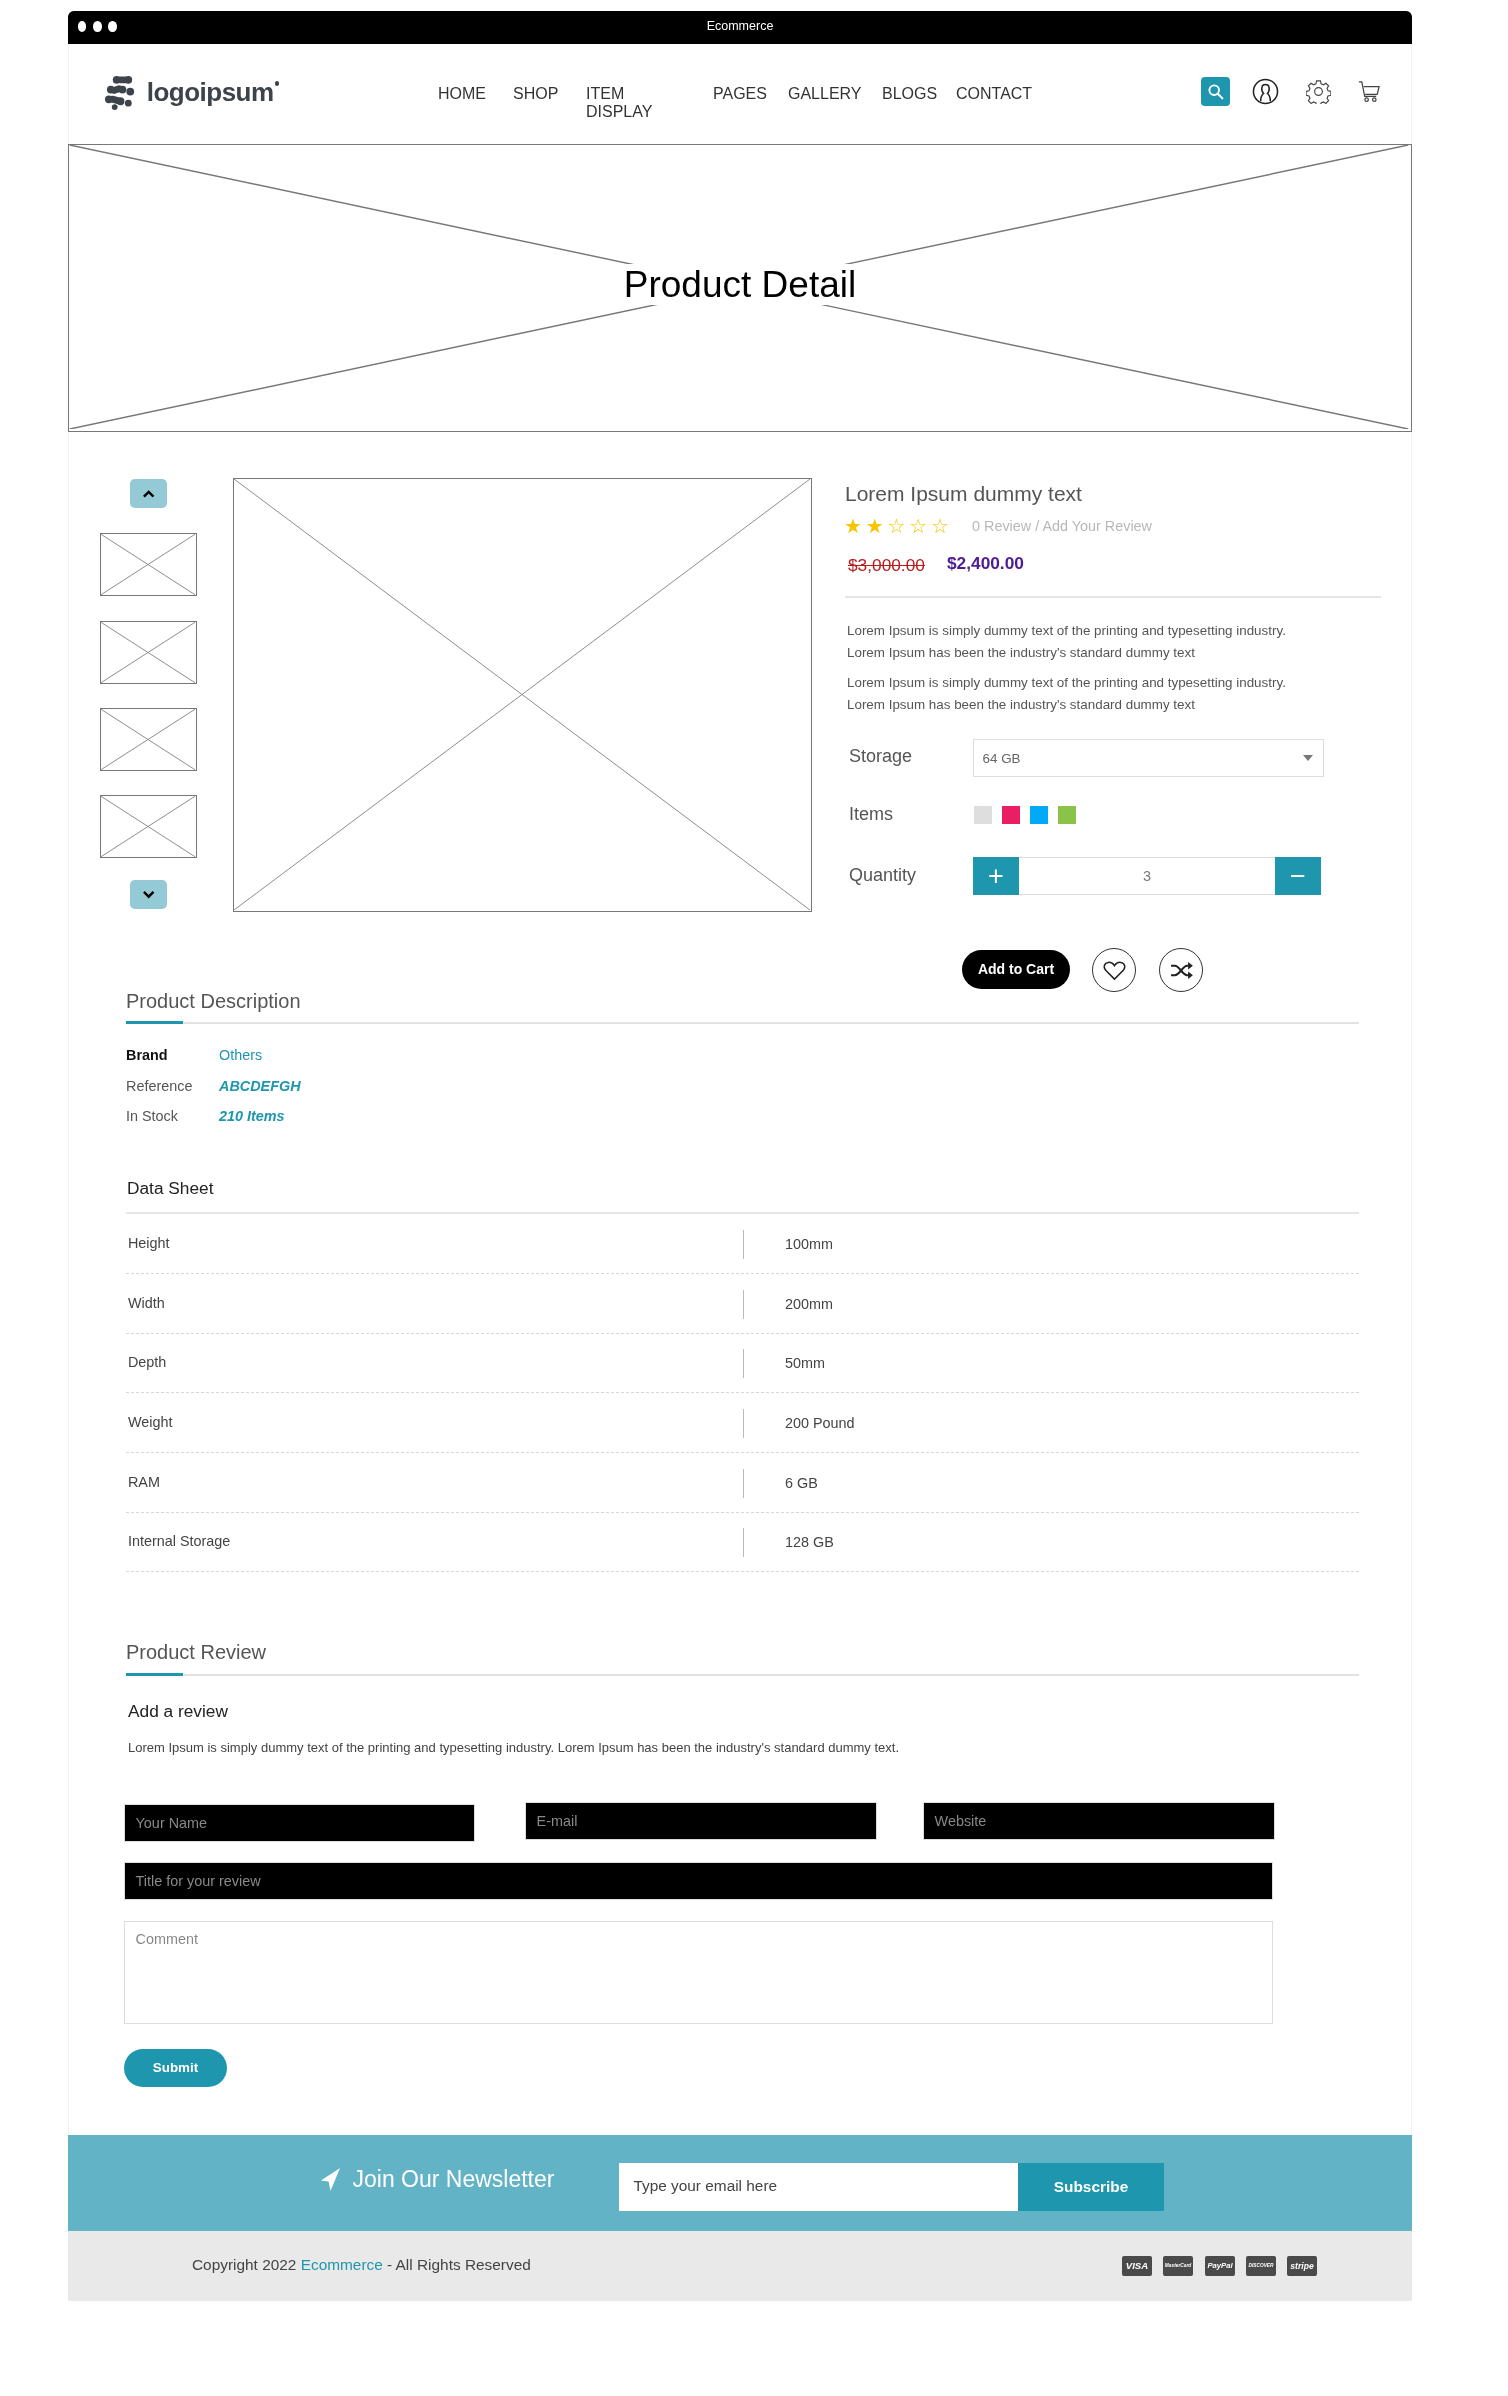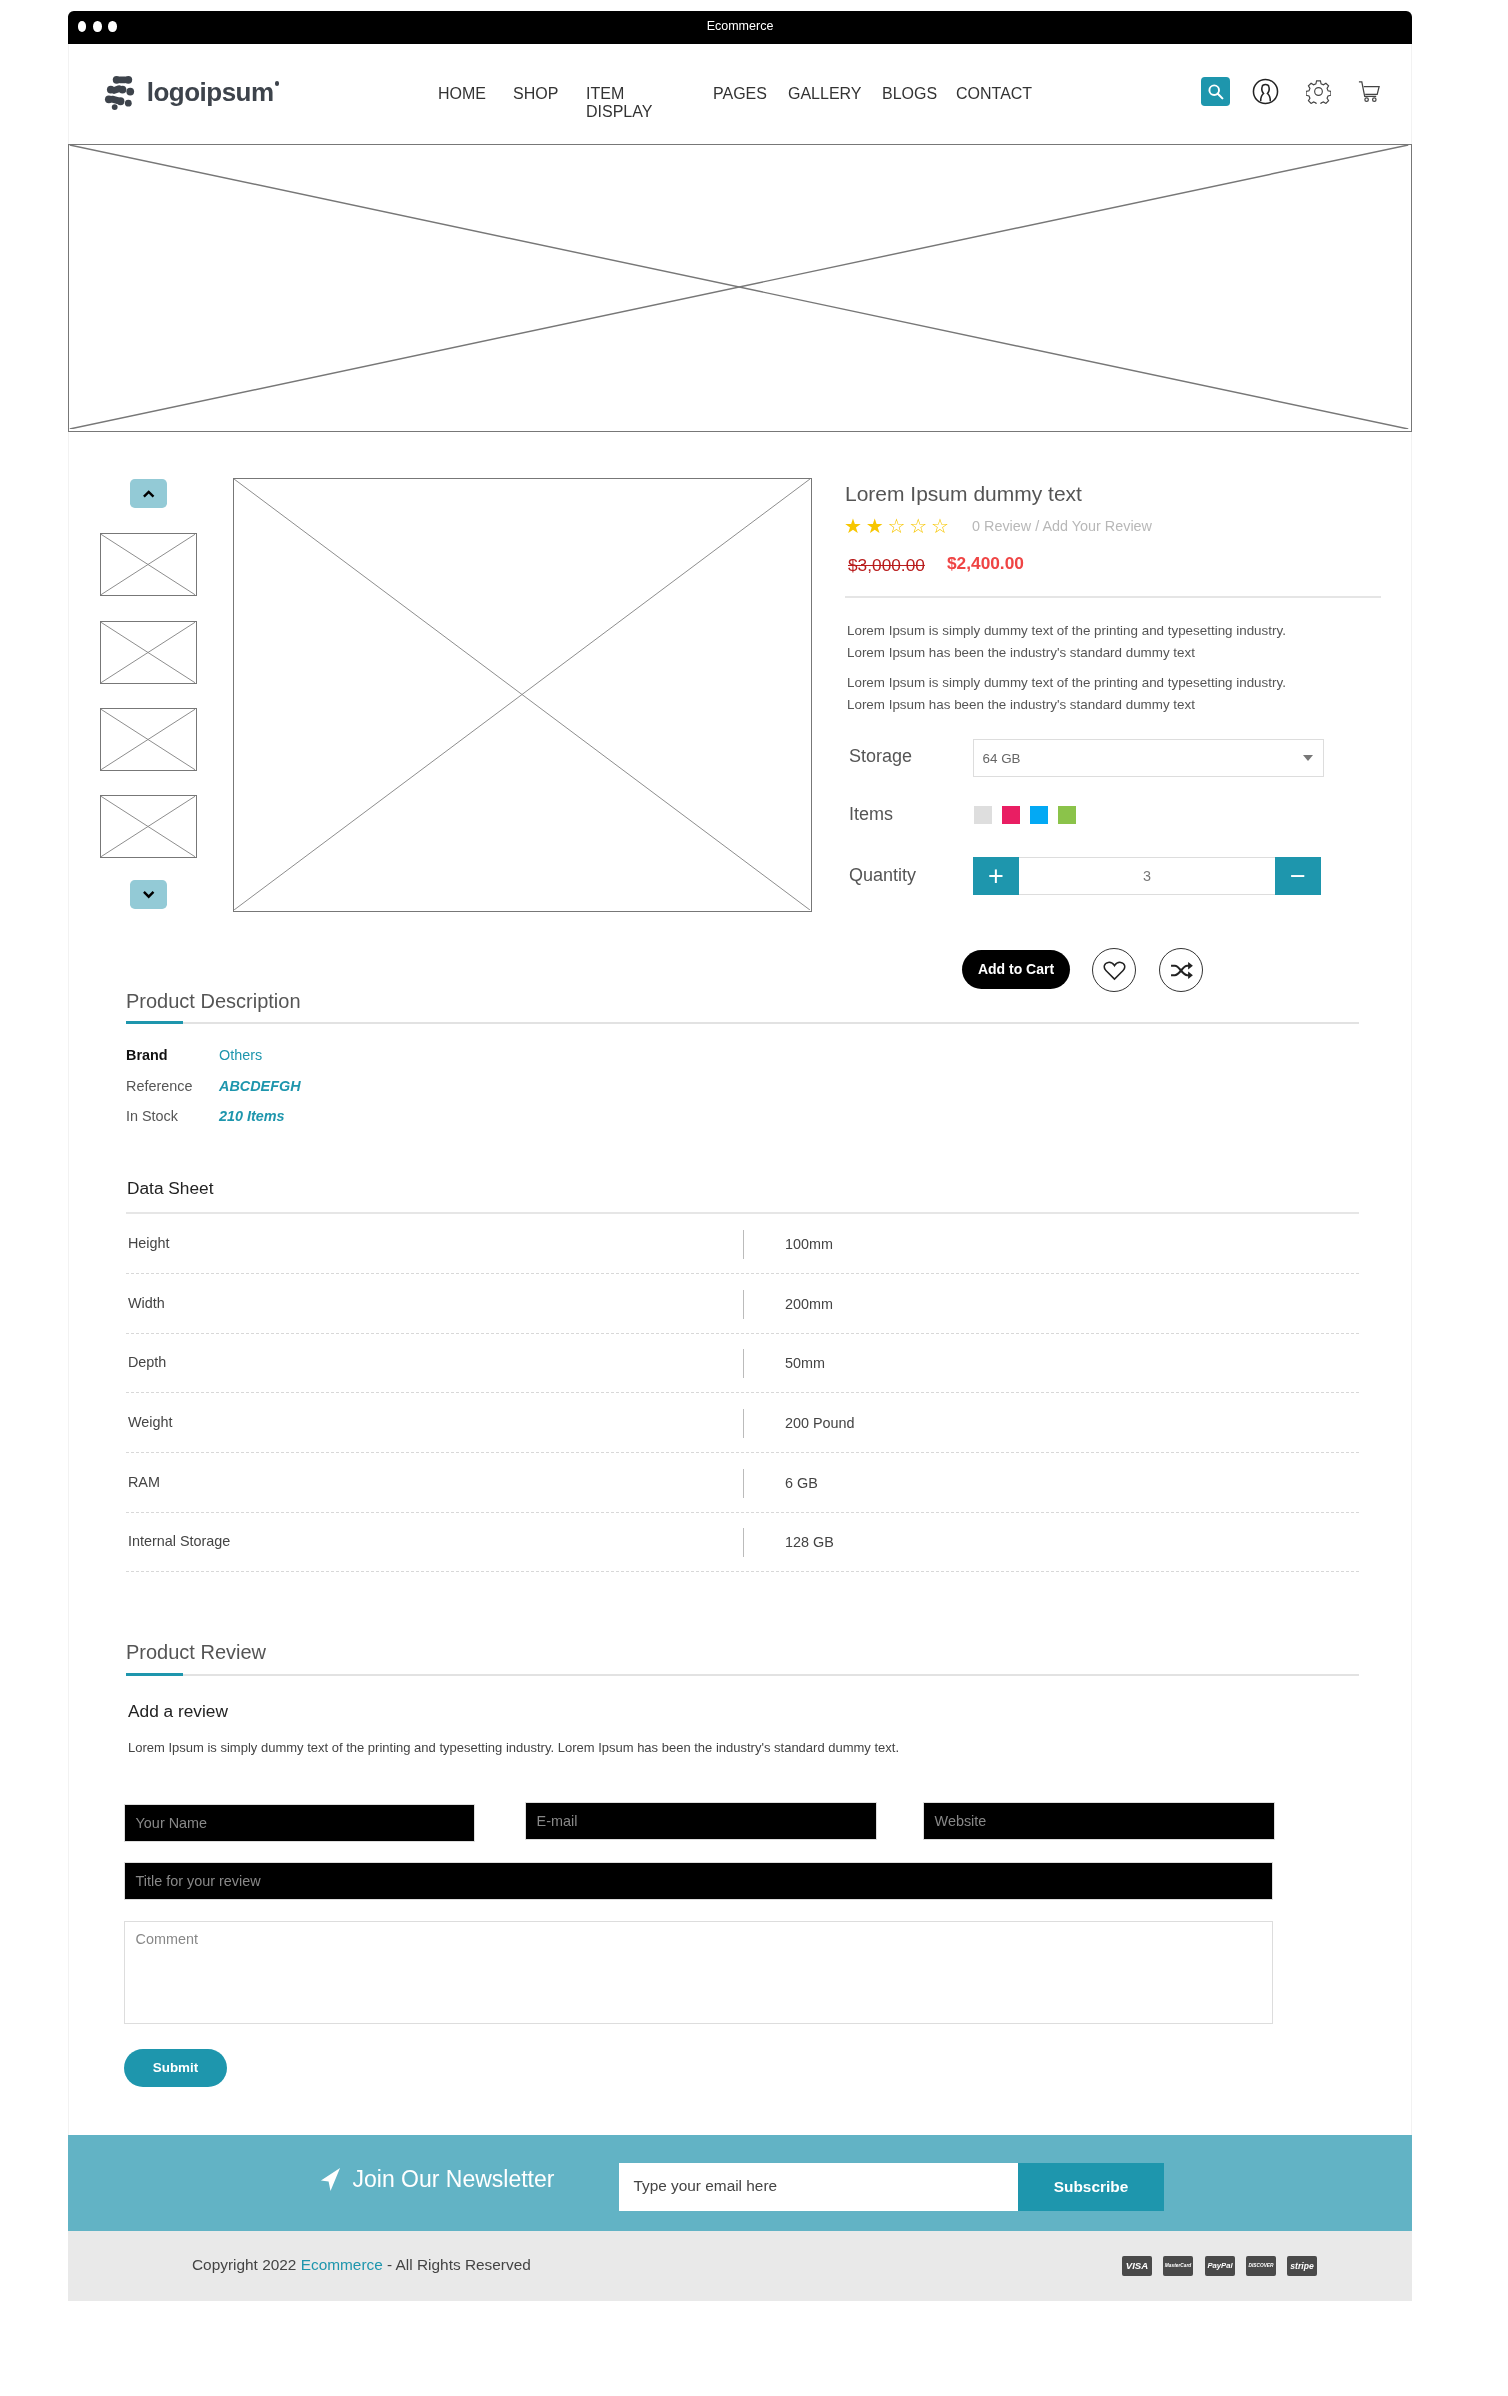--- a/index.html
+++ b/index.html
@@ -29,21 +29,21 @@
   .thumb-nav { width: 37px; height: 29px; background: #93cad6; border-radius: 4.8px; display: flex; align-items: center; justify-content: center; }
   .thumb { width: 97px; height: 63px; border: 1.4px solid #777; }
   .ph svg { display: block; }
   .main-img { left: 233px; top: 478px; width: 579px; height: 434px; border: 1.4px solid #777; }
 
   
   .p-title { left: 845px; top: 482px; font-size: 21px; color: #555; }
   .stars { left: 844px; top: 514px; display: flex; gap: 3.8px; color: #f7c600; font-size: 20px; }
   .review-link { left: 972px; top: 518px; font-size: 14.4px; color: #b8b8b8; }
   .old-price { left: 848px; top: 555px; font-size: 17.3px; color: #b91c1c; text-decoration: line-through; }
-  .new-price { left: 947px; top: 553px; font-size: 17.3px; font-weight: bold; color: #ef4444; }
+  .new-price { left: 947px; top: 553px; font-size: 17.3px; font-weight: bold; color: #4c1d95; }
   .divider { left: 845px; top: 596px; width: 536px; height: 1.9px; background: #e5e5e5; }
   .desc { left: 847px; font-size: 13.4px; color: #555; line-height: 22px; }
 
   .opt-label { left: 849px; font-size: 18px; color: #555; }
   .select { left: 973px; top: 739px; width: 351px; height: 38px; border: 1.4px solid #ddd; font-size: 13.4px; color: #666; padding: 10.6px 8.6px; }
   .select .caret { position: absolute; right: 9.6px; top: 15.4px; width: 0; height: 0; border-left: 5.8px solid transparent; border-right: 5.8px solid transparent; border-top: 6.7px solid #777; }
   .swatch { top: 806px; width: 18px; height: 18px; }
   .qty-btn { top: 857px; width: 46px; height: 38px; background: #1e96ad; color: #fff; font-size: 27px; display: flex; align-items: center; justify-content: center; font-weight: 300; }
   .qty-input { left: 1019px; top: 857px; width: 256px; height: 38px; border: 1.4px solid #ddd; border-left: none; border-right: none; text-align: center; font-size: 14.4px; color: #777; padding-top: 9.6px; }
   .add-cart { left: 962px; top: 950px; width: 108px; height: 39px; background: #000; color: #fff; border-radius: 20px; font-size: 14px; font-weight: bold; text-align: center; line-height: 39px; }
@@ -153,20 +153,21 @@
         <circle cx="18" cy="21.5" r="1.8"></circle>
       </g>
     </svg>
 </div>
 
 <div class="abs hero">
   <svg width="1340" height="284" viewBox="0 0 1395 296">
     <line x1="0" y1="0" x2="1395" y2="296" stroke="#777" stroke-width="1.5"></line>
     <line x1="1395" y1="0" x2="0" y2="296" stroke="#777" stroke-width="1.5"></line>
   </svg>
+  <div class="hero-title"><span>Product Detail</span></div>
 </div>
 
 <div class="abs thumb-nav" style="left:130px;top:479px">
   <svg width="13.4" height="9.6" viewBox="0 0 14 10">
       <polyline points="2,8 7,3 12,8" fill="none" stroke="#000" stroke-width="2.5"></polyline>
     </svg>
 </div>
 <div class="abs thumb ph" style="left:100px;top:533px">
     <svg width="94" height="61" viewBox="0 0 98 63">
       <line x1="0" y1="0" x2="98" y2="63" stroke="#888"></line>

